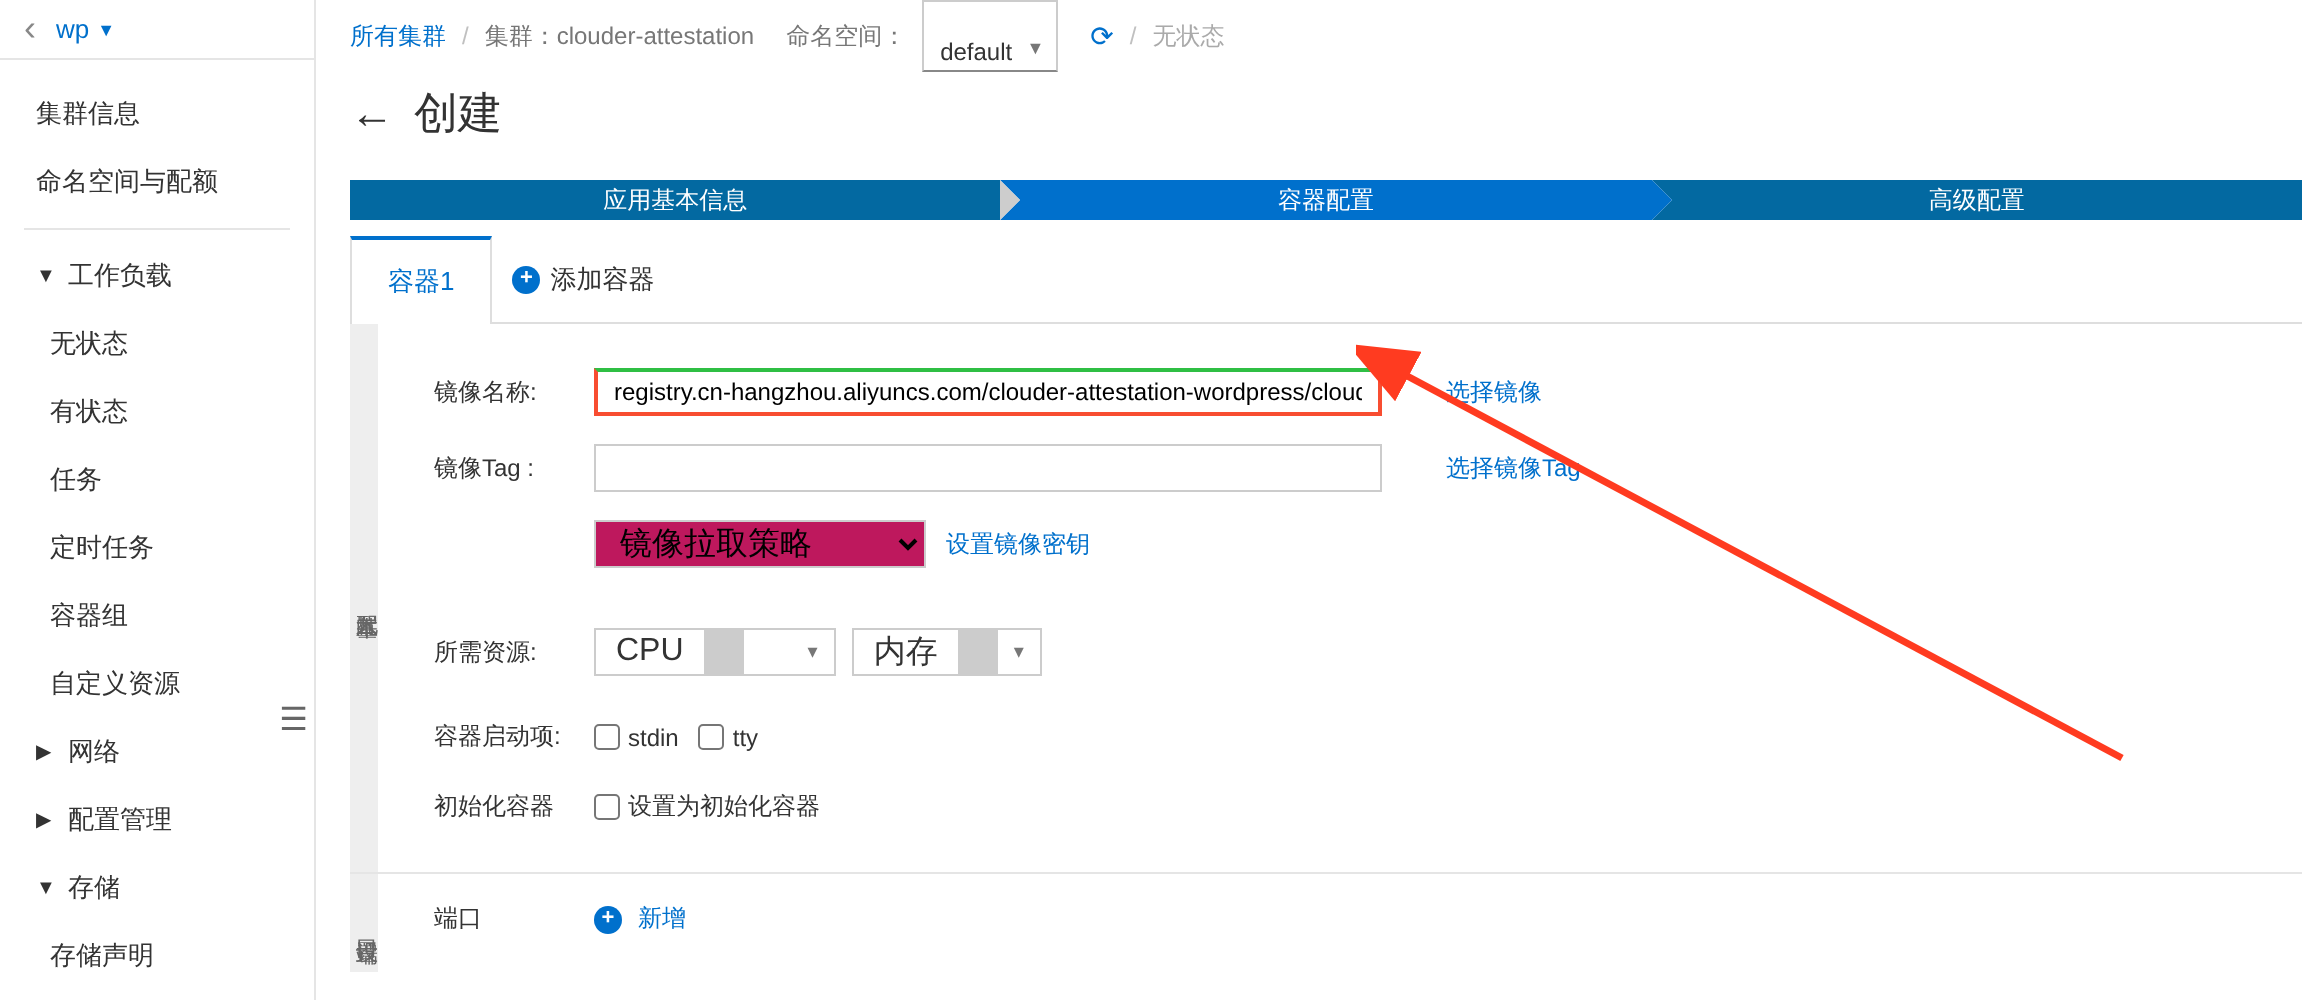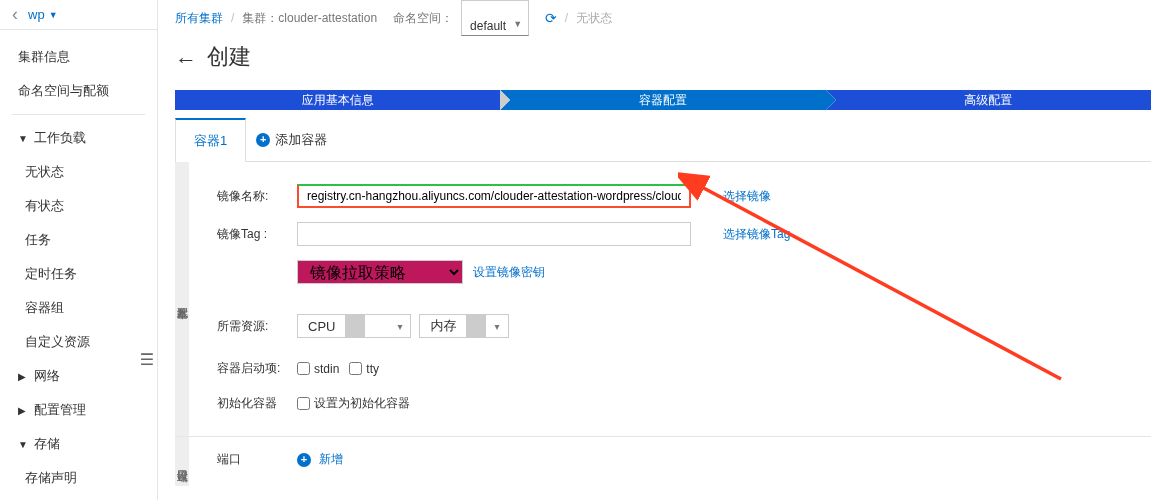--- a/index.html
+++ b/index.html
@@ -26,21 +26,21 @@
     .bc-text { color: #777; }
     .ns-select { border: 1px solid #ccc; border-bottom: 1px solid #888; background: #fff; padding: 18px 22px 2px 8px; margin: 0 8px; font-size: 12px; color: #333; position: relative; }
     .refresh-icon { color: #0070cc; margin-left: 8px; cursor: pointer; font-size: 14px; }
     
     .page-title-row { display: flex; align-items: center; margin: 14px 0 18px 0; }
     .back-arrow { font-size: 22px; margin-right: 10px; cursor: pointer; }
     .page-title { font-size: 22px; font-weight: 400; }
     
     .steps { display: flex; height: 20px; margin-bottom: 8px; }
     .step { flex: 1; display: flex; align-items: center; justify-content: center; font-size: 12px; position: relative; }
-    .step.inactive { background: #1d4ed8; color: #fff; }
+    .step.inactive { background: #0369a1; color: #fff; }
     .step.active { background: #0070cc; color: #fff; }
     .step::after { content: ""; position: absolute; right: -10px; top: 0; border-top: 10px solid transparent; border-bottom: 10px solid transparent; z-index: 2; }
     .step.inactive::after { border-left: 10px solid #cdcdcd; }
     .step.active::after { border-left: 10px solid #0070cc; }
     .step::before { content: ""; position: absolute; left: 0; top: 0; border-top: 10px solid transparent; border-bottom: 10px solid transparent; border-left: 10px solid #fff; z-index: 1; }
     .step:first-child::before { display: none; }
     
     .tabs-row { display: flex; align-items: center; border-bottom: 1px solid #dedede; }
     .tab { padding: 12px 18px; cursor: pointer; font-size: 13px; }
     .tab.active { color: #0070cc; border-top: 2px solid #0070cc; border-left: 1px solid #dedede; border-right: 1px solid #dedede; background: #fff; margin-bottom: -1px; }
@@ -51,21 +51,21 @@
     .section-tab { width: 14px; background: #eee; color: #666; font-size: 11px; display: flex; align-items: center; justify-content: center; writing-mode: vertical-rl; padding: 20px 0; }
     .form-body { flex: 1; padding: 22px 12px 18px 28px; }
     .form-row { display: flex; align-items: center; margin-bottom: 14px; }
     .form-label { width: 80px; font-size: 12px; color: #333; }
     .form-input { border: 1px solid #ccc; height: 24px; padding: 0 8px; font-size: 12px; }
     .form-input.highlighted { width: 394px; border: 2px solid #f84d31; border-top: 2px solid #2fbf44; }
     .form-input.normal { width: 394px; }
     .link-action { color: #0070cc; cursor: pointer; font-size: 12px; margin-left: 32px; }
     .select-box { border: 1px solid #ccc; height: 24px; padding: 0 8px; font-size: 16px; background: #be185d; }
     .resource-box { display: inline-flex; align-items: center; border: 1px solid #ccc; height: 24px; }
-    .resource-box span { padding: 0 10px; font-size: 13px; }
+    .resource-box span { padding: 0 10px; font-size: 16px; }
     .resource-box .divider-v { width: 1px; height: 24px; background: #ccc; }
     .resource-box .caret-box { padding: 0 8px; font-size: 10px; color: #777; }
     .chk { margin-right: 4px; }
     .divider-row { height: 1px; background: #e5e5e5; margin: 0; }
     
     .port-section .section-tab { padding: 14px 0; }
     
     svg.arrow-svg { position: absolute; pointer-events: none; }
   </style>
 </head>

